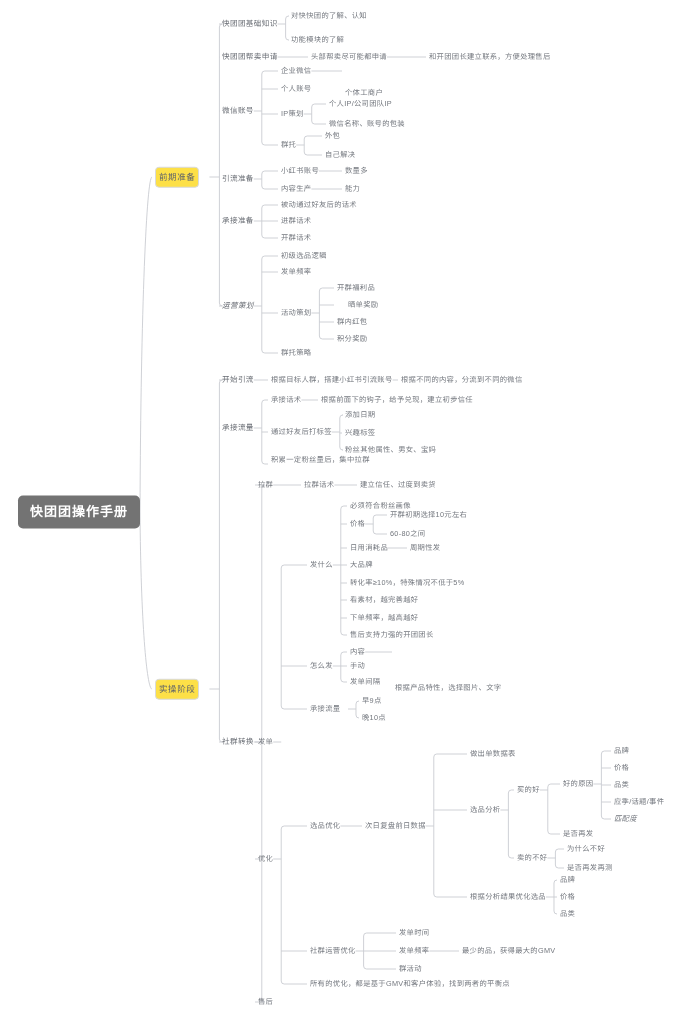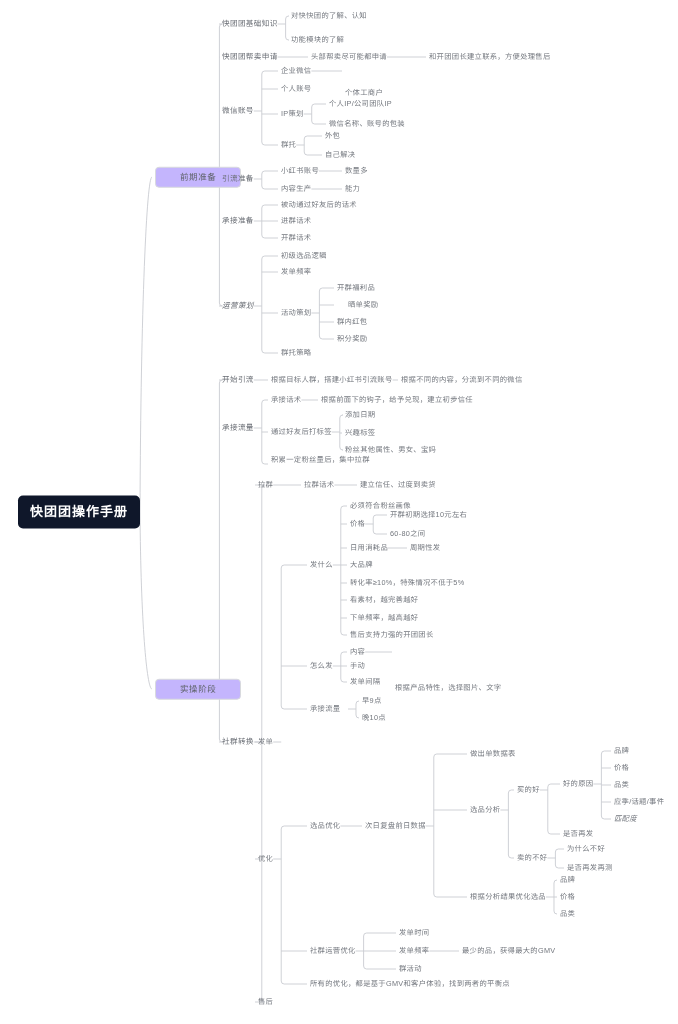--- a/index.html
+++ b/index.html
@@ -31,34 +31,34 @@
   .node {
     position: absolute;
     white-space: nowrap;
     font-size: 7.5px;
     line-height: 1;
     color: #6d7178;
     letter-spacing: 0.1px;
     transform: translateY(-50%);
   }
   .node.root {
-    background: #0f172a;
+    background: #737373;
     color: #ffffff;
     font-size: 13px;
     font-weight: 600;
     letter-spacing: 1px;
     padding: 9px 12px;
     border-radius: 5px;
     line-height: 1.15;
   }
   .node.level1 {
-    background: #c4b5fd;
+    background: #fde047;
     border: 1px solid #d8dadd;
     border-radius: 4px;
-    padding: 5px 24px;
+    padding: 5px 3px;
     font-size: 8.5px;
     color: #5f636a;
     letter-spacing: 0.6px;
   }
   .node.level2 {
     font-size: 7.6px;
     color: #6a6e75;
     letter-spacing: 0.35px;
   }
   .node.leaf {

